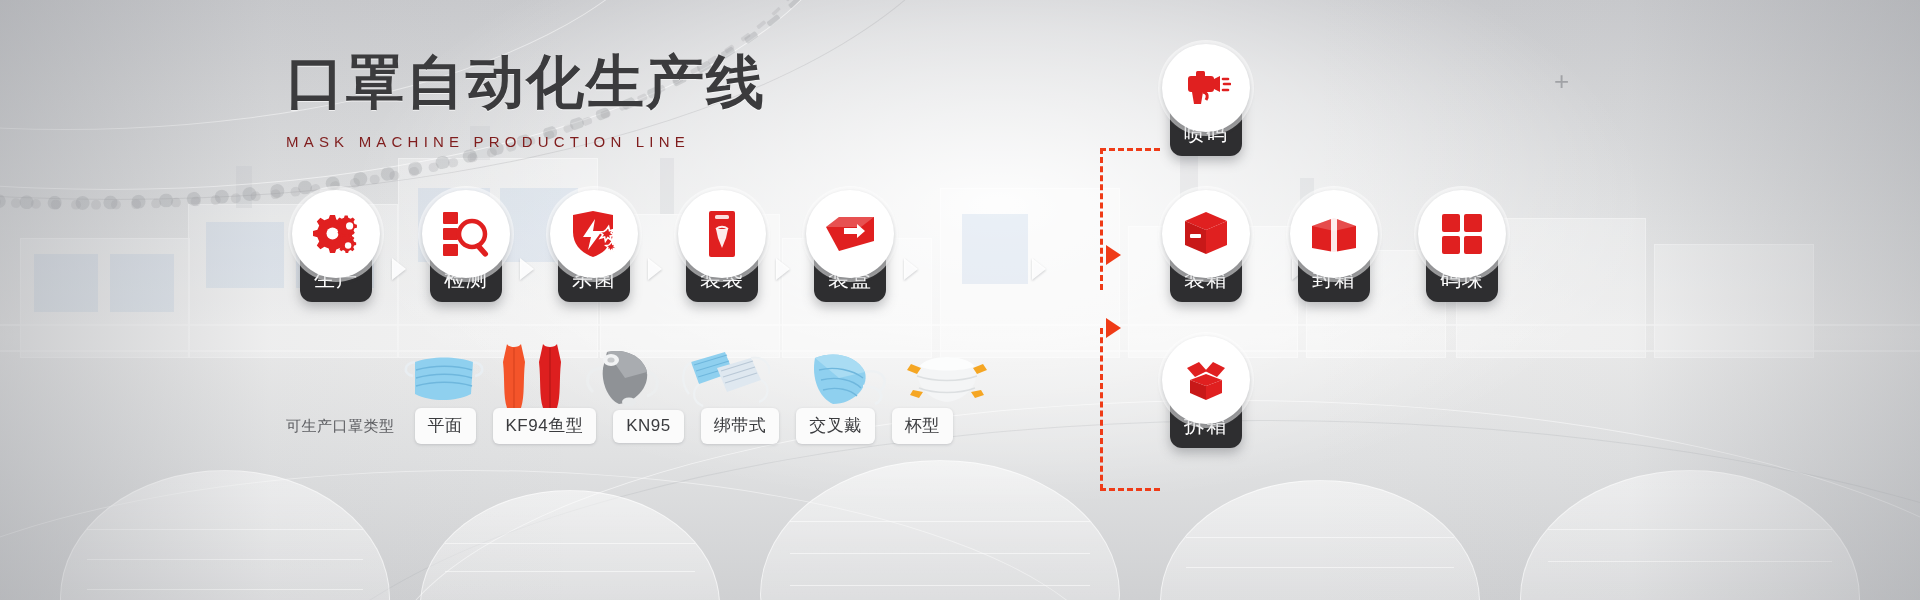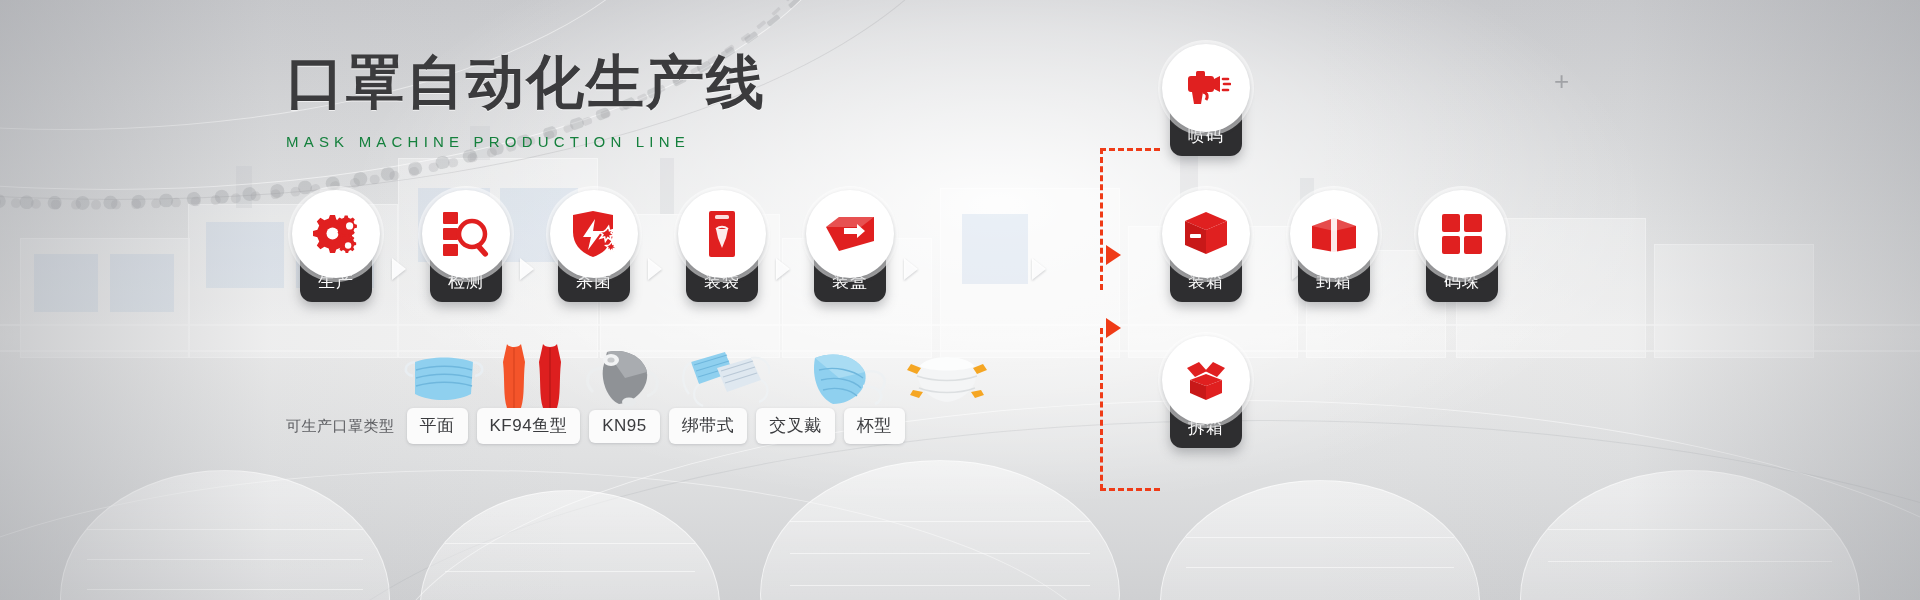--- a/index.html
+++ b/index.html
@@ -63,33 +63,33 @@
 
   .plus{ position:absolute; color:rgba(120,122,128,.55); font-size:26px; line-height:1; }
 
   
   .head{ position:absolute; left:286px; top:44px; }
   .h-title{
     font-size:58px; font-weight:bold; color:#3b3b3d; letter-spacing:2px;
     text-shadow:0 1px 0 rgba(255,255,255,.6);
   }
   .h-sub{
-    margin-top:11px; font-size:15px; color:#15803d; letter-spacing:5.2px; font-weight:normal;
+    margin-top:11px; font-size:15px; color:#7f1d1d; letter-spacing:5.2px; font-weight:normal;
   }
 
   
   .node{ position:absolute; width:88px; }
   .tag{
     position:absolute; left:8px; top:36px; width:72px; height:76px;
     background:#2e2e30; border-radius:10px 10px 12px 12px;
     box-shadow:0 5px 12px rgba(70,72,78,.35);
   }
   .tag-lbl{
     position:absolute; left:0; right:0; bottom:9px; text-align:center;
-    color:#fff; font-size:17px; letter-spacing:1px;
+    color:#fff; font-size:21px; letter-spacing:1px;
   }
   .disc{
     position:absolute; left:0; top:0; width:88px; height:88px; border-radius:50%;
     background:#fff;
     box-shadow:0 2px 5px rgba(90,92,98,.30), 0 0 0 4px rgba(255,255,255,.55);
     display:flex; align-items:center; justify-content:center;
   }
   .disc svg{ display:block; }
 
   
@@ -105,21 +105,21 @@
     border-top:10px solid transparent; border-bottom:10px solid transparent;
     border-left:15px solid #ef3b17;
   }
   .dash-v{ position:absolute; width:0; border-left:3px dashed #ef3b17; }
   .dash-h{ position:absolute; height:0; border-top:3px dashed #ef3b17; }
 
   
   .masks{ position:absolute; left:395px; top:338px; width:660px; height:78px; }
   .mask-item{ position:absolute; bottom:0; }
 
-  .types{ position:absolute; left:286px; top:408px; display:flex; align-items:center; gap:9px; }
+  .types{ position:absolute; left:286px; top:408px; display:flex; align-items:center; gap:17px; }
   .types-label{ font-size:15px; color:#5b5c60; letter-spacing:.5px; margin-right:3px; }
   .chip{
     background:#fbfbfb; border-radius:6px; padding:6px 13px 7px;
     font-size:17px; color:#3a3b3e; letter-spacing:.5px;
     box-shadow:0 1px 3px rgba(120,122,128,.30);
     white-space:nowrap;
   }
 </style>
 </head>
 <body>

